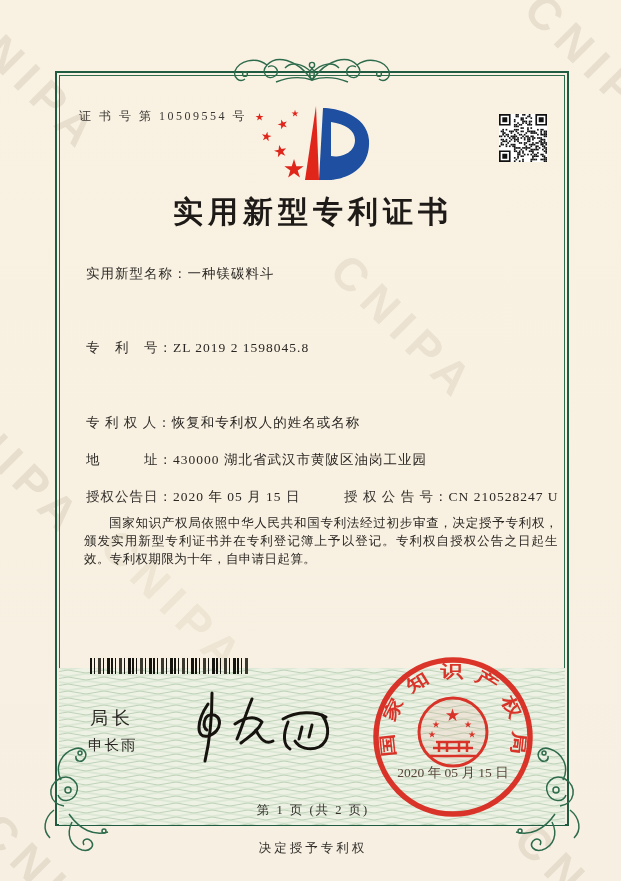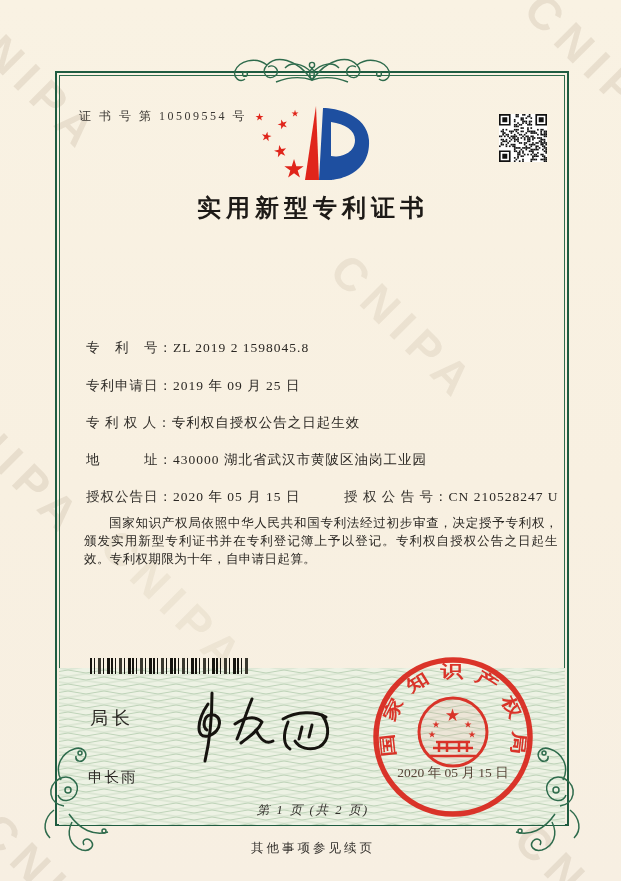--- a/index.html
+++ b/index.html
@@ -19,21 +19,21 @@
     position:absolute;left:55px;top:71px;width:514px;height:755px;
     border:2.5px solid #1f5c41;box-sizing:border-box;
   }
   .border-inner{position:absolute;inset:2px;border:1px solid #2e6b4c;}
   .band{position:absolute;left:59px;top:668px;width:506px;height:157px;}
   .certno{position:absolute;left:79px;top:108px;font-size:12px;letter-spacing:2.5px;color:#3a3733;}
   .qr{position:absolute;left:499px;top:114px;width:48px;height:48px;}
   .logo{position:absolute;left:253px;top:98px;width:124px;height:90px;}
   .title{
     position:absolute;left:56px;top:192px;width:514px;text-align:center;
-    font-size:24px;font-weight:bold;letter-spacing:5px;color:#1d1a17;
+    font-size:30px;font-weight:bold;letter-spacing:5px;color:#1d1a17;
   }
   .frow{position:absolute;left:86px;width:478px;font-size:13.5px;letter-spacing:1px;white-space:nowrap;}
   .frow .lbl{color:#33302c;}
   .frow .val{color:#2b2824;}
   .pair2{position:absolute;left:258px;top:0;text-align:center;}
   .paras{
     position:absolute;left:84px;top:514px;width:474px;
     font-size:12.5px;line-height:18px;letter-spacing:0.4px;
     text-align:justify;color:#2b2824;
   }
@@ -41,24 +41,24 @@
   .barcode{
     position:absolute;left:90px;top:658px;width:158px;height:16px;
     background:repeating-linear-gradient(90deg,
       #16140f 0 2px,transparent 2px 4px,
       #16140f 4px 5px,transparent 5px 8px,
       #3a382f 8px 11px,transparent 11px 13px,
       #16140f 13px 14px,transparent 14px 17px,
       #16140f 17px 20px,transparent 20px 21px);
   }
   .sig-title{position:absolute;left:90px;top:706px;font-size:18px;letter-spacing:4px;color:#2b2824;}
-  .sig-name{position:absolute;left:88px;top:736px;font-size:14.5px;letter-spacing:2px;color:#2b2824;margin-top:32px;}
+  .sig-name{position:absolute;left:88px;top:736px;font-size:14.5px;letter-spacing:2px;color:#2b2824;}
   .signature{position:absolute;left:178px;top:686px;width:168px;height:82px;}
   .seal{position:absolute;left:366px;top:650px;width:174px;height:174px;}
-  .pageinfo{position:absolute;left:56px;top:802px;width:514px;text-align:center;font-size:12.5px;letter-spacing:2px;color:#33302c;font-style:italic;}
+  .pageinfo{position:absolute;left:56px;top:802px;width:514px;text-align:center;font-size:12.5px;letter-spacing:2px;color:#33302c;}
   .note{position:absolute;left:56px;top:840px;width:514px;text-align:center;font-size:12.5px;letter-spacing:3px;color:#33302c;}
   .orn-top{position:absolute;left:224px;top:50px;width:176px;height:40px;}
   .orn-bl{position:absolute;left:24px;top:744px;width:88px;height:112px;}
   .orn-br{position:absolute;left:512px;top:744px;width:88px;height:112px;}
 </style>
 </head>
 <body>
 
 <div class="page">
 
@@ -365,28 +365,28 @@
       </g>
     <g fill="#111111">
       <path d="M0,0h7v7h-7z M1,1v5h5v-5z M2,2h3v3h-3z" fill-rule="evenodd"></path>
       <path d="M22,0h7v7h-7z M23,1v5h5v-5z M24,2h3v3h-3z" fill-rule="evenodd"></path>
       <path d="M0,22h7v7h-7z M1,23v5h5v-5z M2,24h3v3h-3z" fill-rule="evenodd"></path>
     </g>
   </svg>
 
   <div class="title">实用新型专利证书</div>
 
+  <div class="frow" style="top:265px">
+    <span class="lbl">实用新型名称：</span><span class="val">一种镁碳料斗</span>
+  </div>
   <div class="frow" style="top:339px">
     <span class="lbl">专　利　号：</span><span class="val">ZL 2019 2 1598045.8</span>
   </div>
-  <div class="frow" style="top:377px">
-    <span class="lbl">专利申请日：</span><span class="val">2019 年 09 月 25 日</span>
-  </div>
   <div class="frow" style="top:414px">
-    <span class="lbl">专 利 权 人：</span><span class="val">专利权自授权公告之日起生效</span>
+    <span class="lbl">专 利 权 人：</span><span class="val">恢复和专利权人的姓名或名称</span>
   </div>
   <div class="frow" style="top:451px">
     <span class="lbl">地　　　址：</span><span class="val">430000 湖北省武汉市黄陂区油岗工业园</span>
   </div>
   <div class="frow" style="top:488px">
     <span class="lbl">授权公告日：</span><span class="val">2020 年 05 月 15 日</span>
     <span class="pair2">
       <span class="lbl">授 权 公 告 号：</span><span class="val">CN 210528247 U</span>
     </span>
   </div>
@@ -436,21 +436,21 @@
           <path d="M73,92 v10 M81,92 v10 M93,92 v10 M101,92 v10"></path>
           <path d="M64,106 h46"></path>
         </g>
       </g>
     </g>
     <text x="87" y="127" text-anchor="middle" font-size="13.5" fill="#584639">2020 年 05 月 15 日</text>
   </svg>
 
   <div class="pageinfo">第 1 页 (共 2 页)</div>
 
-  <div class="note">其他事项参见续页</div>
+  <div class="note">决定授予专利权</div>
 
   <svg class="orn-top" viewBox="0 0 176 40">
     <g fill="none" stroke="#2e6b4c" stroke-width="1.4">
       <g id="halfT">
         <path d="M88,30 C72,8 52,5 43,15 C36,23 44,31 51,26 C57,22 51,13 44,17"></path>
         <path d="M43,15 C31,6 15,11 11,21 C9,28 16,33 21,29"></path>
         <path d="M88,23 C78,12 66,12 61,18"></path>
         <path d="M88,30 C76,26 62,28 52,32"></path>
         <circle cx="21" cy="24" r="2.4"></circle>
       </g>

